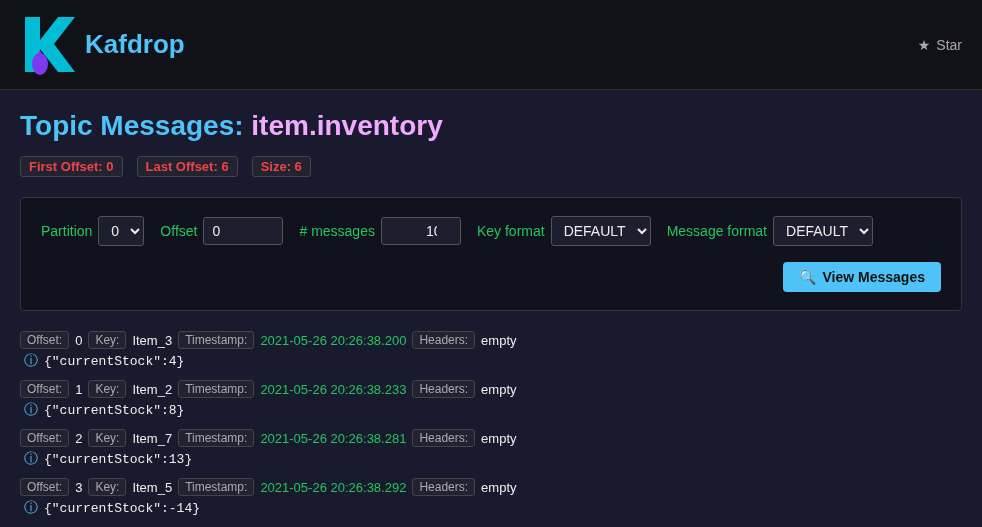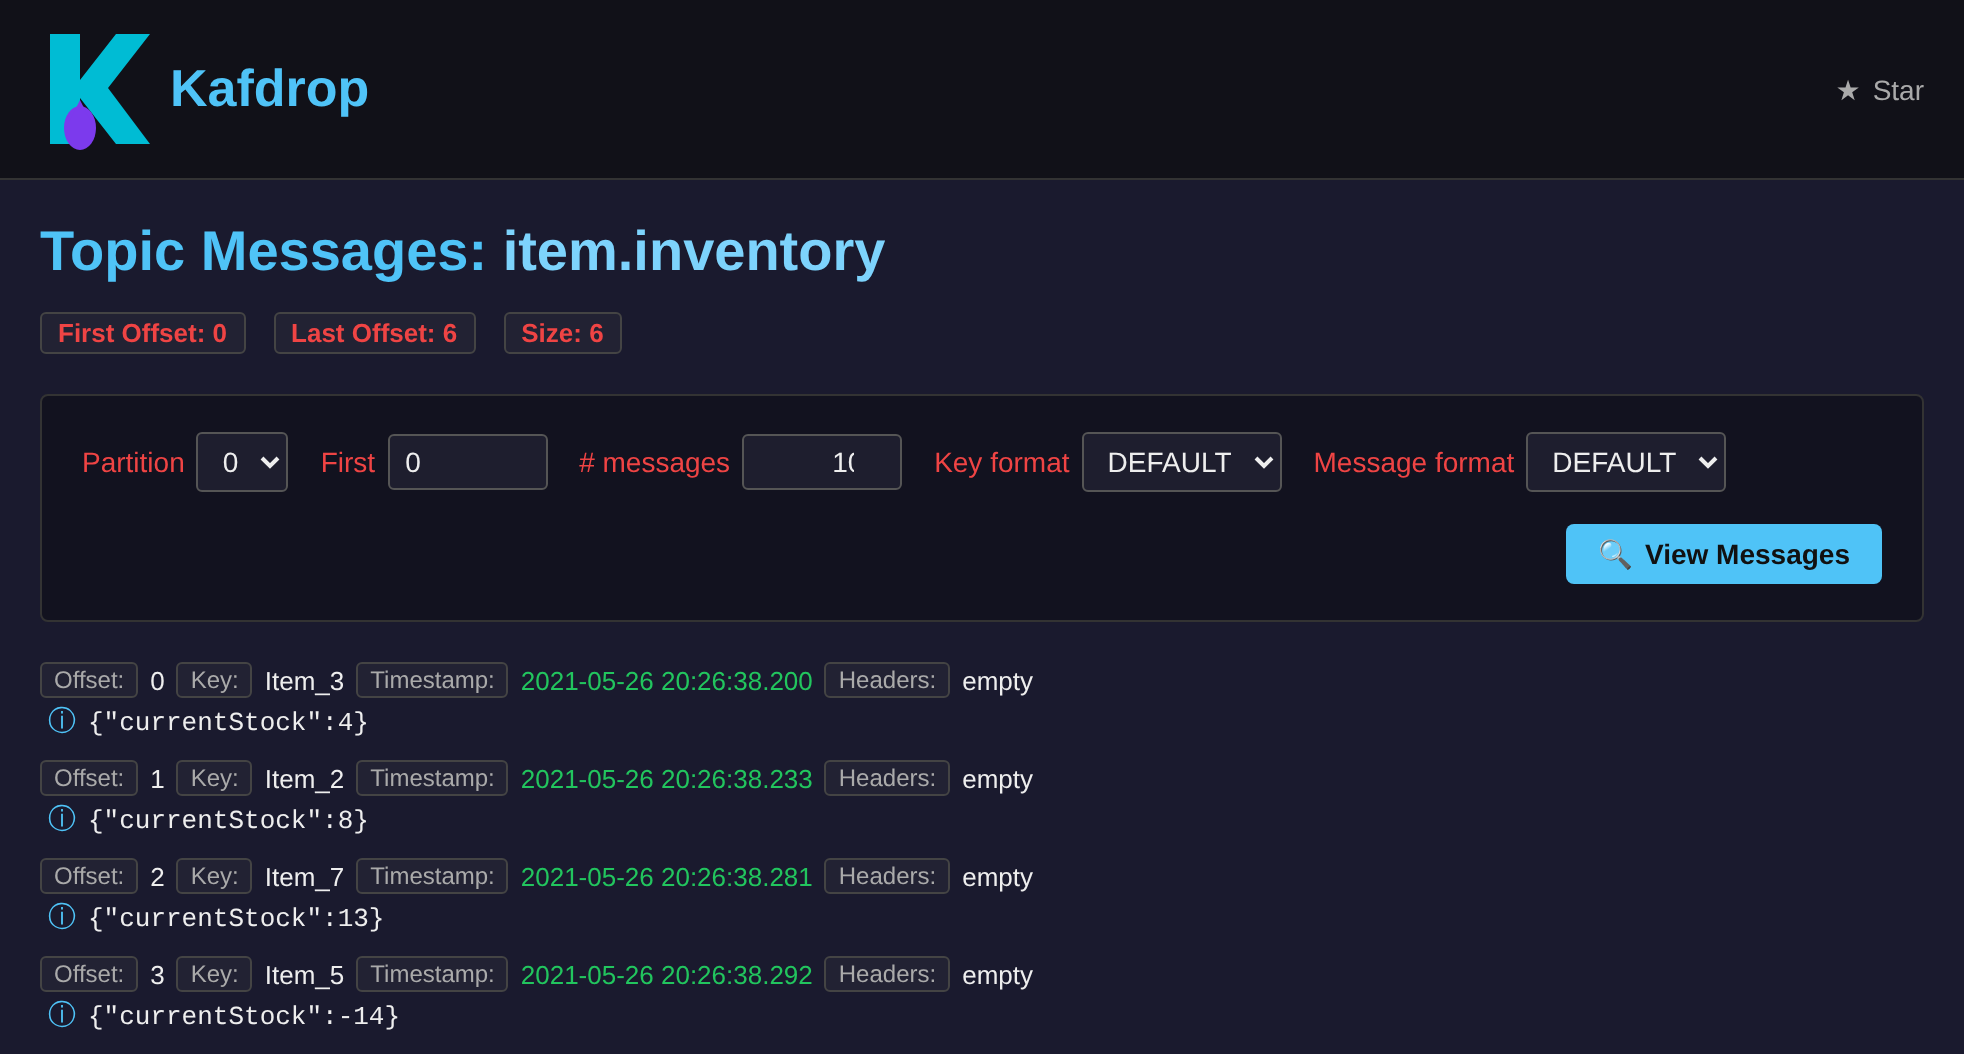--- a/index.html
+++ b/index.html
@@ -95,21 +95,21 @@
       flex-wrap: wrap;
     }
     .control-group {
       display: flex;
       align-items: center;
       gap: 6px;
     }
     .control-label {
       font-family: Arial, sans-serif;
       font-size: 14px;
-      color: #ef4444;
+      color: #22c55e;
     }
     .control-input {
       background-color: #1e1e2e;
       border: 1px solid #555;
       border-radius: 3px;
       color: #eee;
       padding: 5px 8px;
       font-size: 14px;
       font-family: Arial, sans-serif;
     }
@@ -215,21 +215,21 @@
   </div>
   <div class="star-link">
     <span>★</span>
     <span>Star</span>
   </div>
 </div>
 
 <div class="main-content">
 
   <h1 class="page-title">
-    <span>Topic Messages: </span><span style="color:#7dd3fc">item.inventory</span>
+    <span>Topic Messages: </span><span style="color:#f0abfc">item.inventory</span>
   </h1>
 
   <div class="offset-info">
     <div class="badge">
       <span>First Offset:</span>
       <span>0</span>
     </div>
     <div class="badge">
       <span>Last Offset:</span>
       <span>6</span>
@@ -241,21 +241,21 @@
   </div>
 
   <div class="controls-panel">
     <div class="control-group">
       <label class="control-label">Partition</label>
       <select class="control-select">
         <option>0</option>
       </select>
     </div>
     <div class="control-group">
-      <label class="control-label">First</label>
+      <label class="control-label">Offset</label>
       <input type="number" class="control-input" value="0" style="">
     </div>
     <div class="control-group">
       <label class="control-label"># messages</label>
       <input type="number" class="control-input messages-input" value="100" style="">
     </div>
     <div class="control-group">
       <label class="control-label">Key format</label>
       <select class="control-select">
         <option>DEFAULT</option>

